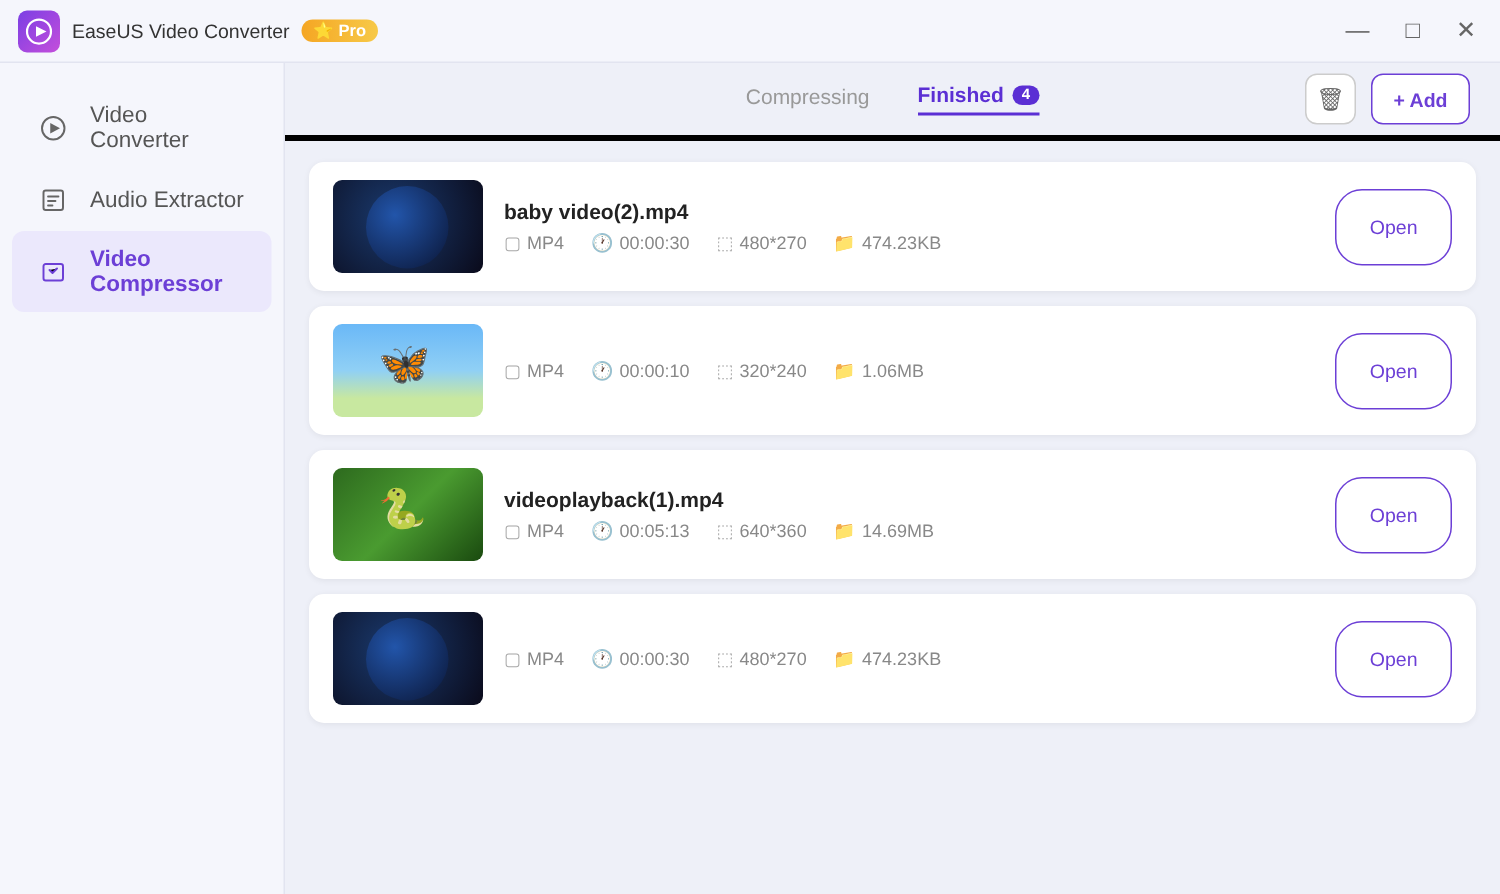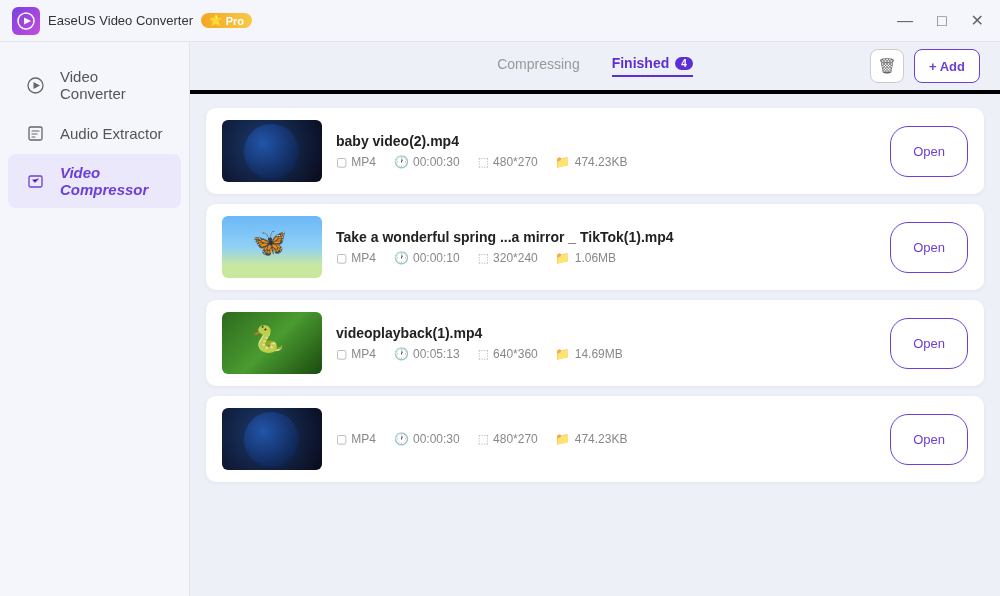--- a/index.html
+++ b/index.html
@@ -98,21 +98,20 @@
       border-radius: 8px;
       margin: 0 8px;
       font-size: 15px;
       color: #555;
       transition: background 0.15s;
     }
     .sidebar-item.active {
       background: #ebe8fc;
       color: #6c3fd6;
       font-weight: 600;
-      font-style: italic;
     }
     .sidebar-icon {
       width: 18px;
       height: 18px;
       display: flex;
       align-items: center;
       justify-content: center;
       font-size: 15px;
       flex-shrink: 0;
     }
@@ -435,21 +434,20 @@
           </div>
         </div>
         <button class="open-btn">Open</button>
       </div>
 
       <div class="file-card">
         <div class="file-thumb">
           <div class="thumb-bg thumb-spring"></div>
         </div>
         <div class="file-info">
-          <div class="file-name">Take a wonderful spring ...a mirror _ TikTok(1).mp4</div>
           <div class="file-meta">
             <span class="meta-item">
               <span class="meta-icon">▢</span>
               <span>MP4</span>
             </span>
             <span class="meta-item">
               <span class="meta-icon">🕐</span>
               <span>00:00:10</span>
             </span>
             <span class="meta-item">

